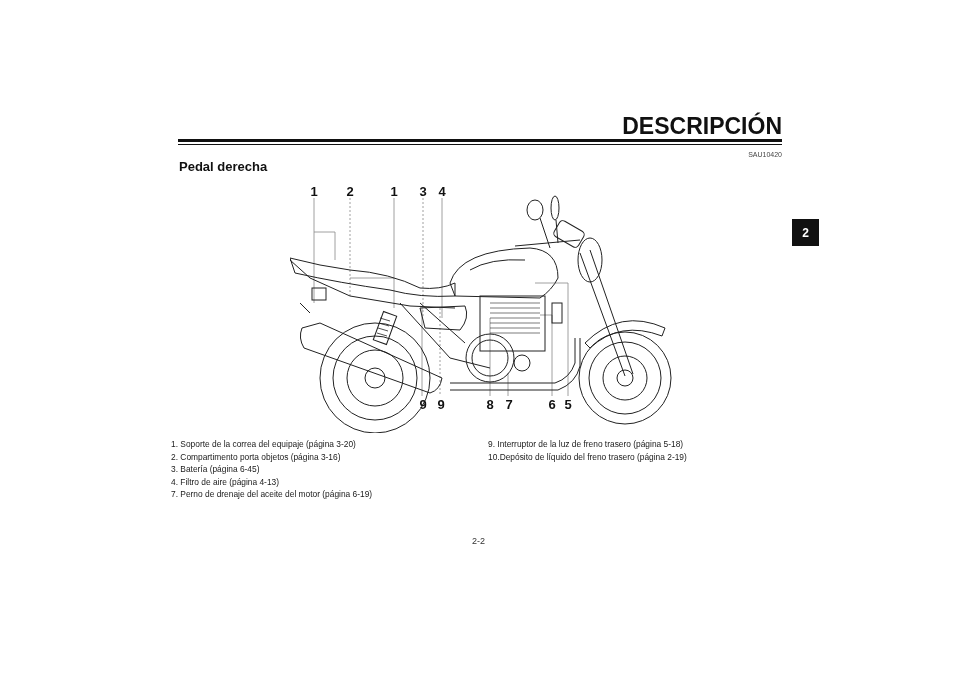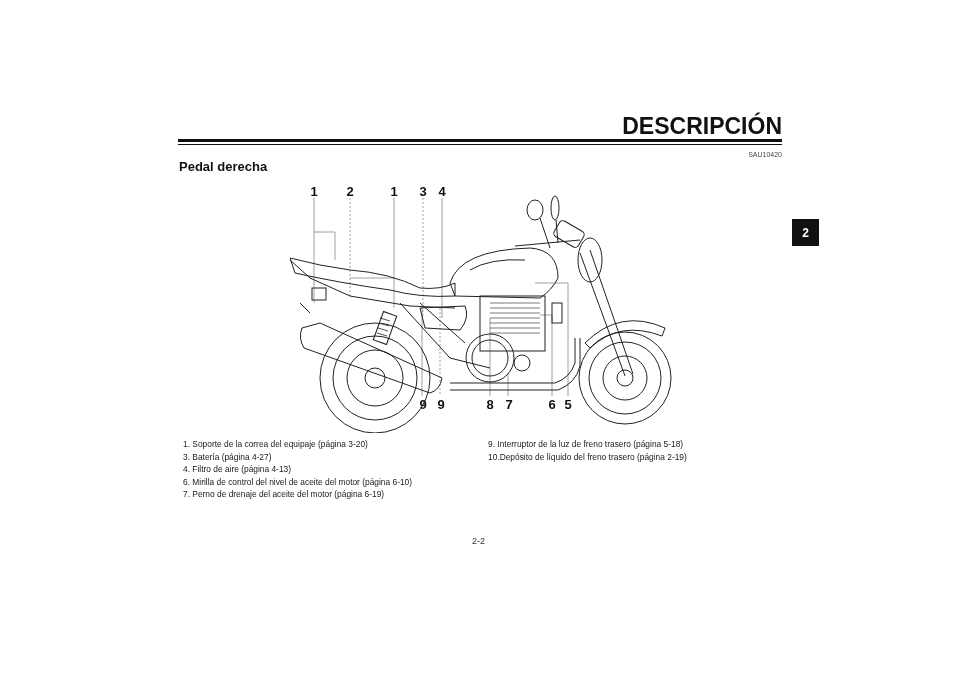--- a/index.html
+++ b/index.html
@@ -30,21 +30,21 @@
       position: absolute; left: 290px; top: 178px; width: 390px; height: 255px;
     }
     .figure svg { position: absolute; left: 0; top: 0; }
     .callout {
       position: absolute; font-size: 13px; font-weight: bold; color: #111;
       transform: translateX(-50%); line-height: 1;
     }
     .legend {
       position: absolute; font-size: 8.4px; line-height: 12.6px; color: #1a1a1a;
     }
-    .legend.left  { left: 183px; top: 438px; }
+    .legend.left  { left: 171px; top: 438px; }
     .legend.right { left: 488px; top: 438px; }
     .legend-row { white-space: nowrap; }
     .legend-num { display: inline-block; }
     .page-number {
       position: absolute; left: 472px; top: 536px; font-size: 9px; color: #333;
     }
   </style>
 </head>
 <body>
 
@@ -147,23 +147,23 @@
   <div class="callout" style="left:133px; top:220px;">9</div>
   <div class="callout" style="left:151px; top:220px;">9</div>
   <div class="callout" style="left:200px; top:220px;">8</div>
   <div class="callout" style="left:219px; top:220px;">7</div>
   <div class="callout" style="left:262px; top:220px;">6</div>
   <div class="callout" style="left:278px; top:220px;">5</div>
 </div>
 
 <div class="legend left">
   <div class="legend-row"><span class="legend-num">1.</span> <span>Soporte de la correa del equipaje (página 3-20)</span></div>
-  <div class="legend-row"><span class="legend-num">3.</span> <span>Batería (página 4-27)</span></div>
+  <div class="legend-row"><span class="legend-num">2.</span> <span>Compartimento porta objetos (página 3-16)</span></div>
+  <div class="legend-row"><span class="legend-num">3.</span> <span>Batería (página 6-45)</span></div>
   <div class="legend-row"><span class="legend-num">4.</span> <span>Filtro de aire (página 4-13)</span></div>
-  <div class="legend-row"><span class="legend-num">6.</span> <span>Mirilla de control del nivel de aceite del motor (página 6-10)</span></div>
   <div class="legend-row"><span class="legend-num">7.</span> <span>Perno de drenaje del aceite del motor (página 6-19)</span></div>
 </div>
 
 <div class="legend right">
   <div class="legend-row"><span class="legend-num">9.</span> <span>Interruptor de la luz de freno trasero (página 5-18)</span></div>
   <div class="legend-row"><span class="legend-num">10.</span><span>Depósito de líquido del freno trasero (página 2-19)</span></div>
 </div>
 
 <div class="page-number">2-2</div>
 

